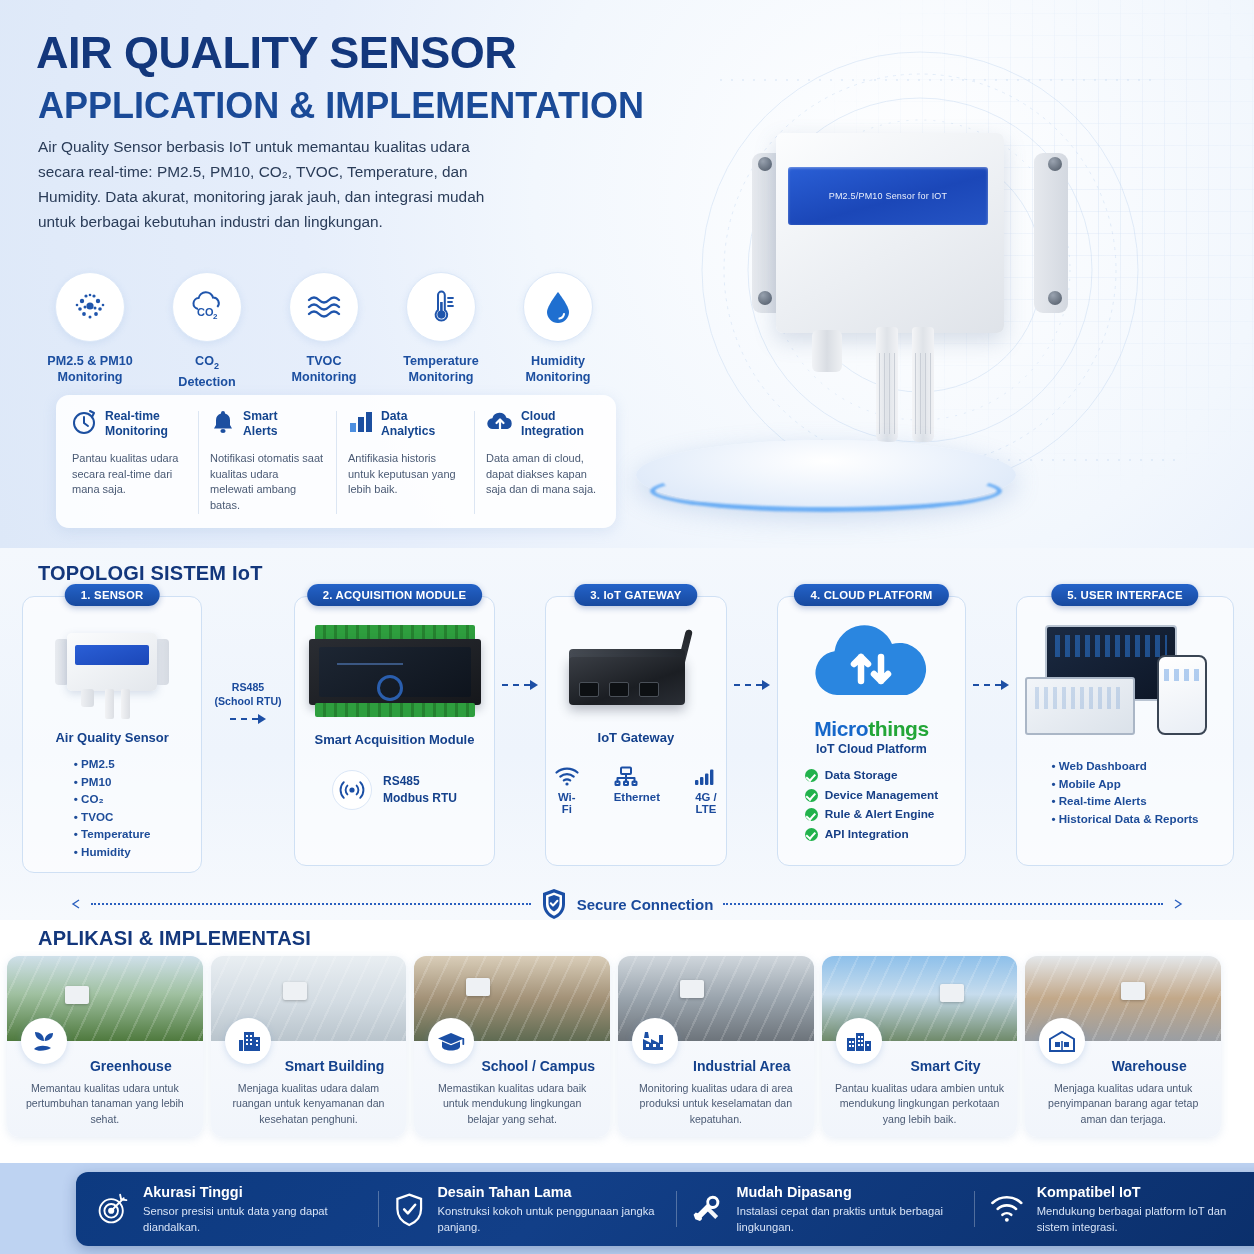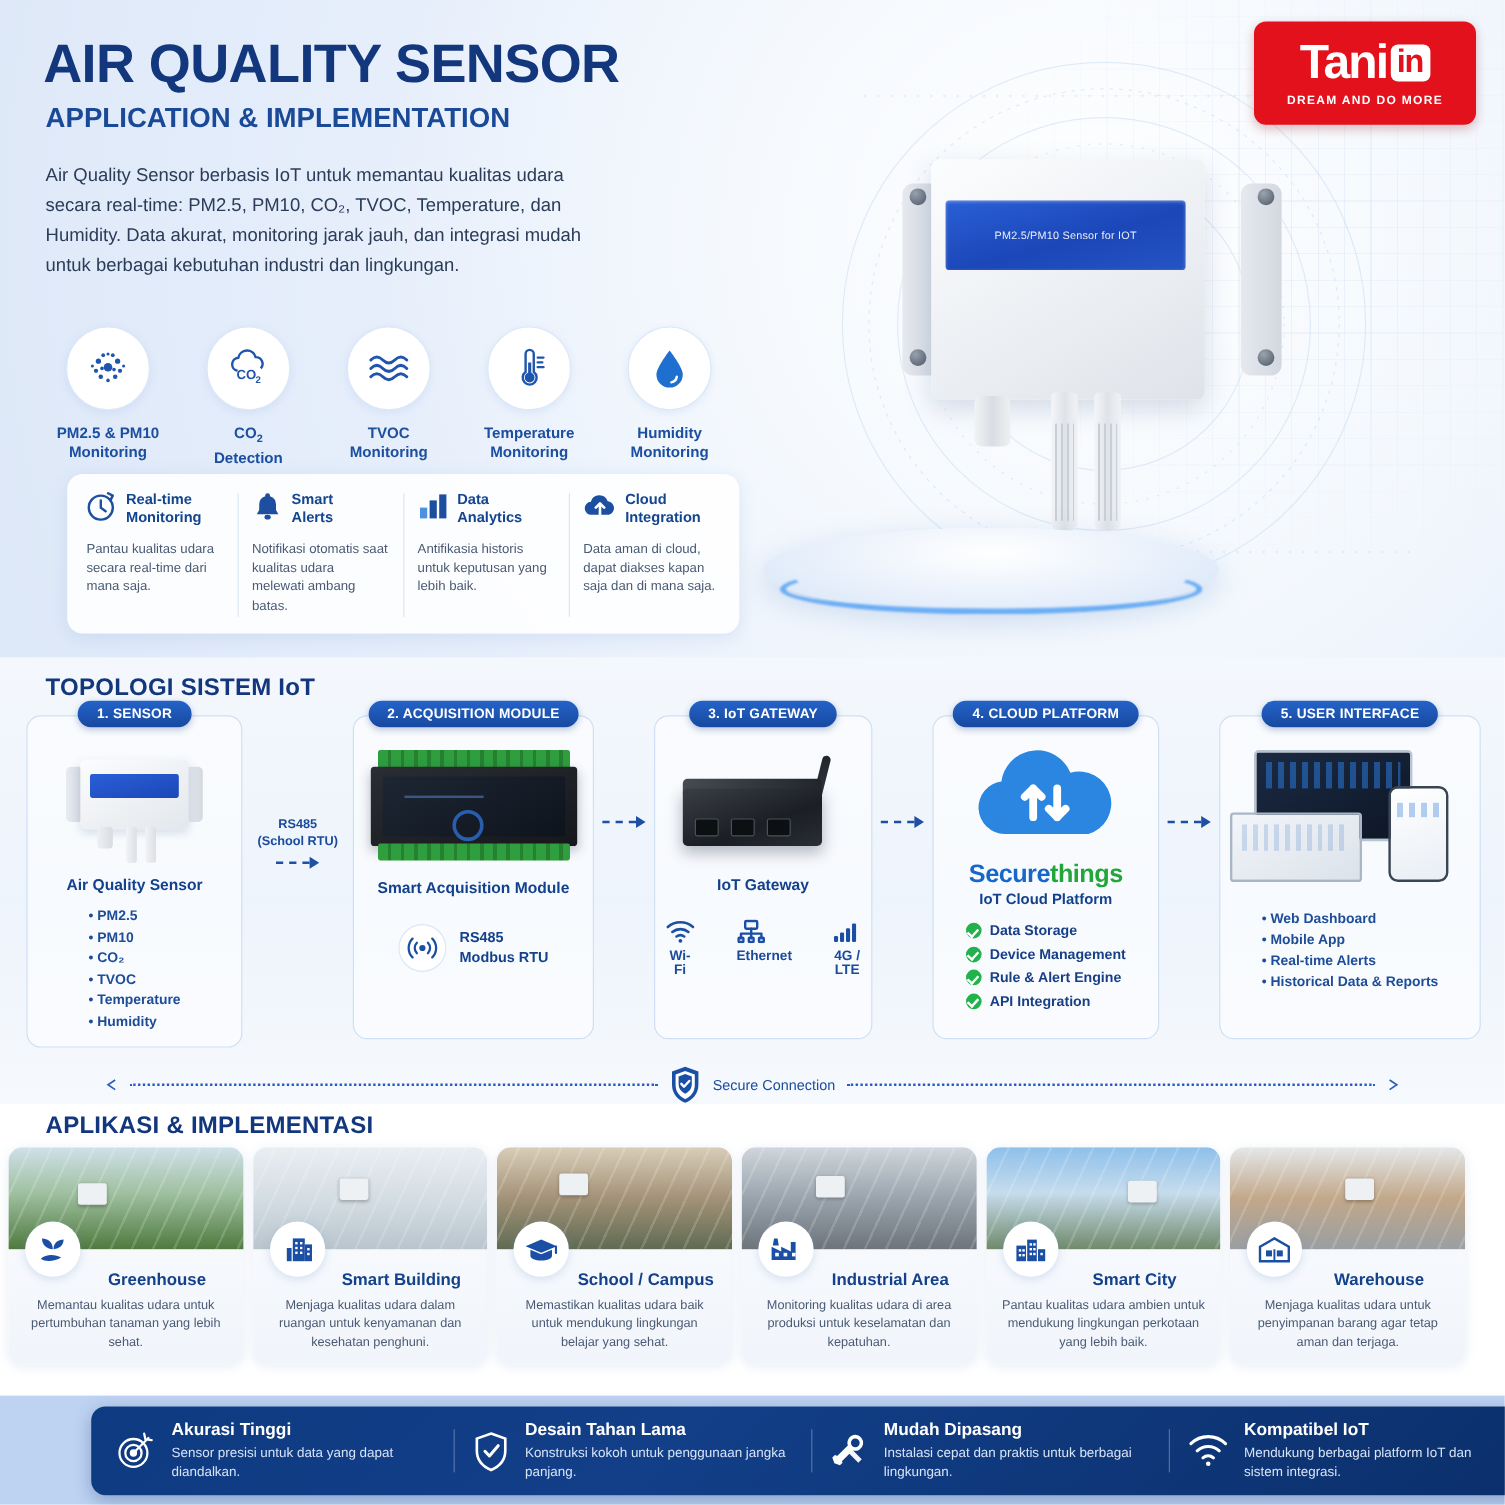--- a/index.html
+++ b/index.html
@@ -30,21 +30,21 @@
      -webkit-mask-image: radial-gradient(circle at 60% 40%, rgba(0,0,0,.7), transparent 72%);
   }
 
   .title-main {
     position:absolute; left:36px; top:27px;
     font-size:45px; font-weight:bold; letter-spacing:-0.5px;
     color:#13377c;
   }
   .title-sub {
     position:absolute; left:38px; top:85px;
-    font-size:23px; font-weight:600; letter-spacing:0px; color:#1a4a97;
+    font-size:36px; font-weight:600; letter-spacing:0px; color:#1a4a97;
   }
   .hero-desc {
     position:absolute; left:38px; top:134px; width:470px;
     font-size:15.4px; line-height:25px; color:#2a3c58; font-weight:400;
   }
 
   
   .logo-box {
     position:absolute; left:1045px; top:18px; width:185px; height:86px;
     background:#e2111c; border-radius:10px;
@@ -210,21 +210,21 @@
     background:linear-gradient(160deg,#ffffff,#e9eef5);border:2px solid #3a4554;}
   .ui-chart{position:absolute;left:8px;top:8px;right:8px;height:22px;
     background:repeating-linear-gradient(90deg,#2a78d8 0 5px,transparent 5px 10px);opacity:.55;}
 
   
   .secure {
     position:absolute; left:0; top:884px; width:1254px; height:40px;
     display:flex; align-items:center; justify-content:center; gap:10px;
   }
   .sec-line { height:0; border-top:2px dotted #2a5fbf; flex:none; position:relative; }
-  .sec-text { font-size:12px; color:#1a4a9c; font-weight:400; }
+  .sec-text { font-size:15px; color:#1a4a9c; font-weight:700; }
 
   
   .apps { position:absolute; left:0; top:920px; width:1254px; height:243px; background:#ffffff; }
   .apps-title { position:absolute; left:38px; top:7px; }
   .apps-grid { position:absolute; left:7px; top:36px; width:1214px; display:flex; gap:8px;text-align:center; }
   .app-card {
     width:196px; border-radius:12px; overflow:hidden; position:relative;
     background:linear-gradient(180deg,#fbfcfe 0%,#f1f5fb 100%);
     box-shadow:0 2px 9px rgba(140,170,210,.20);
     padding-bottom:10px;
@@ -283,27 +283,20 @@
       <g stroke="#b6cdeb" stroke-width="2" opacity="0.5">
         <path d="M120 40 L560 40" stroke-dasharray="2 9"></path>
         <path d="M100 420 L580 420" stroke-dasharray="2 9"></path>
       </g>
     </svg>
 
     <h1 class="title-main">AIR QUALITY SENSOR</h1>
     <h2 class="title-sub">APPLICATION &amp; IMPLEMENTATION</h2>
     <p class="hero-desc">Air Quality Sensor berbasis IoT untuk memantau kualitas udara secara real-time: PM2.5, PM10, CO₂, TVOC, Temperature, dan Humidity. Data akurat, monitoring jarak jauh, dan integrasi mudah untuk berbagai kebutuhan industri dan lingkungan.</p>
 
-    <div class="logo-box">
-      <div class="logo-row">
-        <span class="logo-tani">Tani</span>
-        <span class="logo-in">in</span>
-      </div>
-      <div class="logo-tag">DREAM AND DO MORE</div>
-    </div>
 
     <div class="product-wrap">
       <div class="prod-ear l"></div>
       <div class="prod-ear r"></div>
       <div class="screw" style="left:58px;top:52px"></div>
       <div class="screw" style="left:58px;top:186px"></div>
       <div class="screw" style="right:58px;top:52px"></div>
       <div class="screw" style="right:58px;top:186px"></div>
       <div class="prod-body">
         <div class="prod-screen">
@@ -575,21 +568,21 @@
       <div class="node" style="width:198px">
         <div class="node-badge">4. CLOUD PLATFORM</div>
         <div class="cloud-art">
           <svg width="140" height="88" viewBox="0 0 140 88" style="margin:0 auto">
             <path d="M36 72a22 22 0 0 1-2.5-43.8A30 30 0 0 1 91 21a23 23 0 0 1 15 51z" fill="#2a86e0"></path>
             <path d="M60 58V34M53 41l7-7 7 7" fill="none" stroke="#fff" stroke-width="6.5" stroke-linecap="round" stroke-linejoin="round"></path>
             <path d="M80 34v24M73 51l7 7 7-7" fill="none" stroke="#fff" stroke-width="6.5" stroke-linecap="round" stroke-linejoin="round"></path>
           </svg>
         </div>
         <div class="micro-name">
-          <span class="a">Secure</span><span class="b">things</span>
+          <span class="a">Micro</span><span class="b">things</span>
         </div>
         <div class="micro-sub">IoT Cloud Platform</div>
         <div class="check-list">
           <div class="check-item">
               <span class="check-dot"></span>
               <span>Data Storage</span>
             </div>
           <div class="check-item">
               <span class="check-dot"></span>
               <span>Device Management</span>

